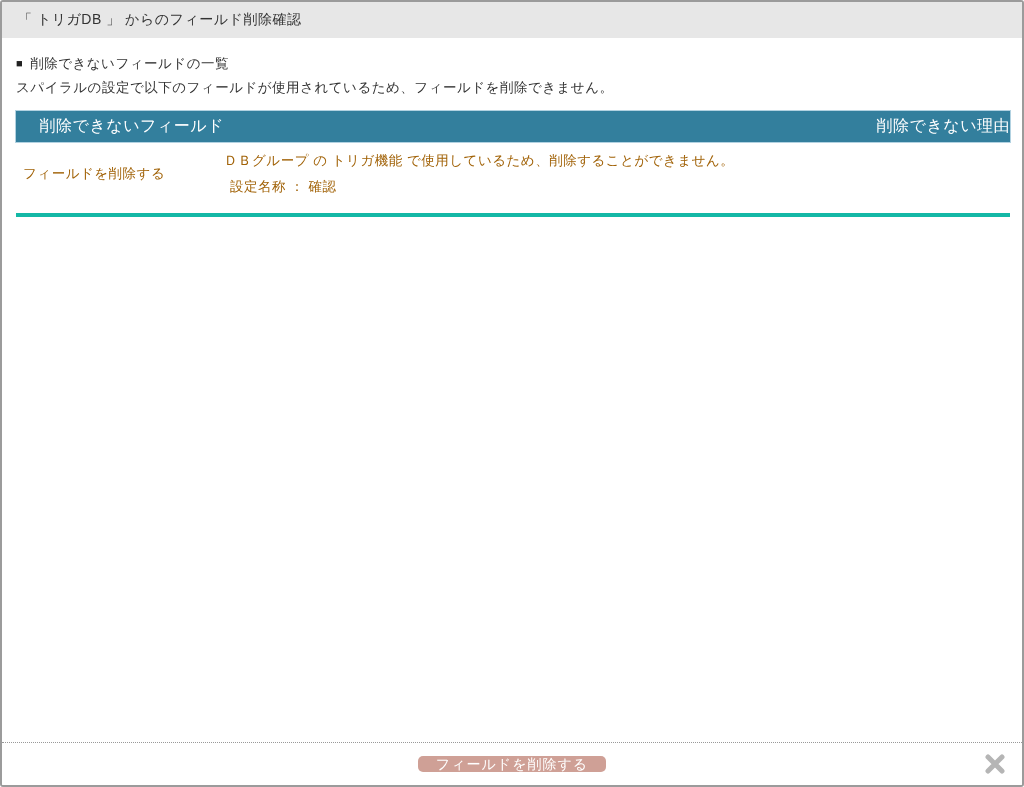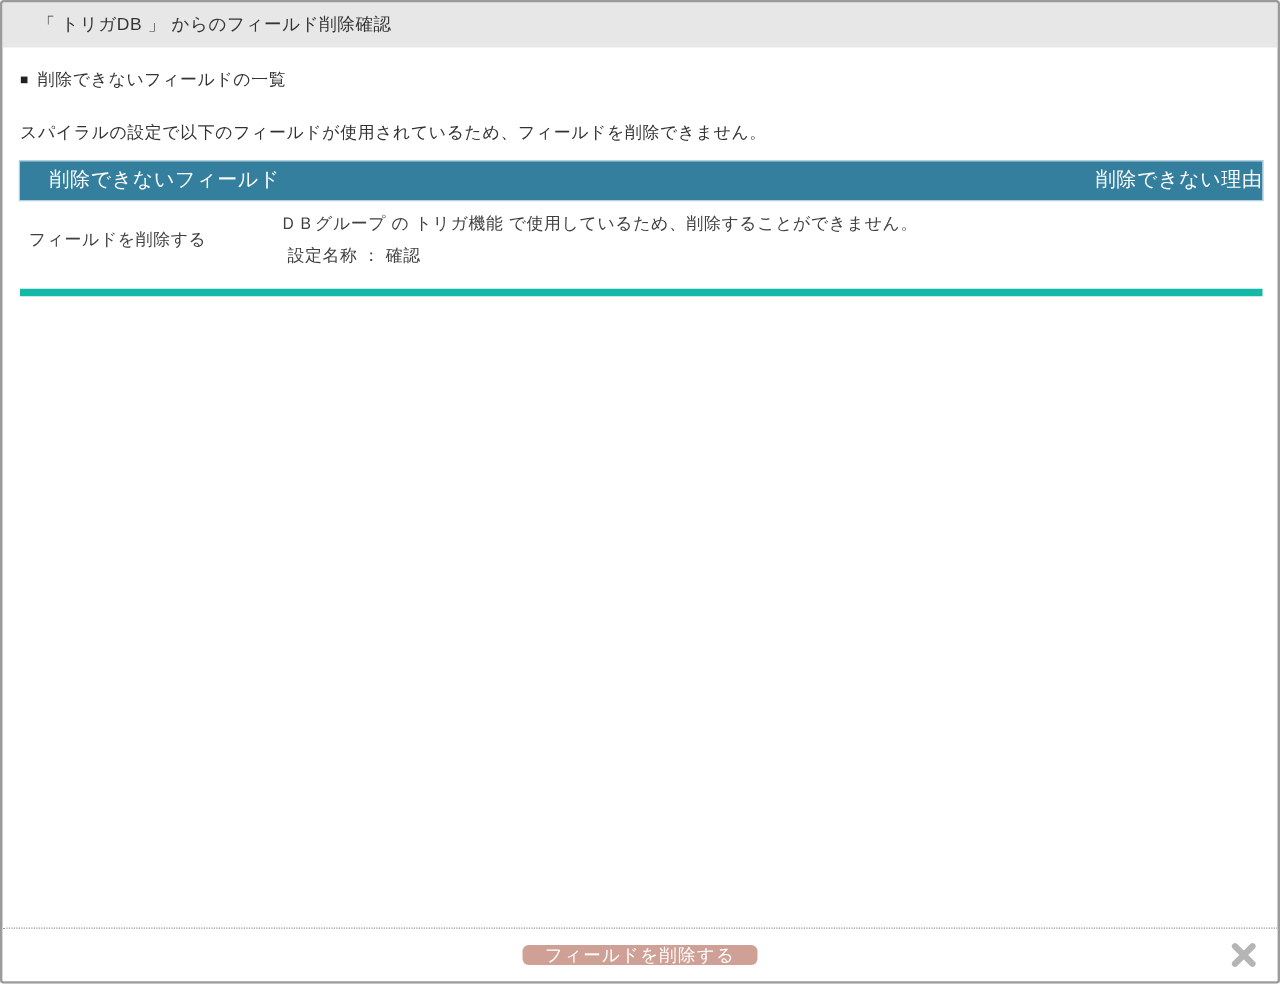--- a/index.html
+++ b/index.html
@@ -14,42 +14,42 @@
     border: 2px solid #9b9b9b;
     border-radius: 3px;
     background: #fff;
     overflow: hidden;
   }
   .titlebar {
     height: 36px;
     background: var(--titlebar-bg, #E7E7E7);
     display: flex;
     align-items: center;
-    padding-left: 28px;
+    padding-left: 16px;
     font-size: 14px;
     color: #333;
     letter-spacing: 0.5px;
   }
   .content {
     padding: 0 12px 0 14px;
   }
   .section-heading {
     margin-top: 17px;
     font-size: 13.5px;
     color: #333;
     letter-spacing: 0.5px;
   }
   .section-heading .bullet {
     font-size: 11px;
     color: #222;
     margin-right: 7px;
     vertical-align: 1px;
   }
   .description {
-    margin-top: 24px;
+    margin-top: 6px;
     font-size: 13.5px;
     color: #333;
     letter-spacing: 0.5px;
   }
   .fields-table {
     margin-top: 14px;
     width: 100%;
     border-collapse: collapse;
     table-layout: fixed;
   }
@@ -62,24 +62,24 @@
     font-weight: normal;
     text-align: right;
     font-size: 16px;
     height: 31px;
     padding: 0 0 0 7px;
     letter-spacing: 0.5px;
     margin-top: 44px;
   }
   .fields-table .col-field { width: 208px; }
   .fields-table td {
-    border-bottom: 6px solid #14b8a6;
+    border-bottom: 4px solid #14b8a6;
     vertical-align: middle;
     font-size: 13.5px;
-    color: #404040;
+    color: #a16207;
     padding: 9px 0 16px 7px;
     letter-spacing: 0.5px;
   }
   .cell-reason { padding-left: 0 !important; }
   .reason-line1 { line-height: 20px; }
   .reason-line2 { line-height: 20px; margin-top: 6px; margin-left: 6px; }
   .footer {
     position: absolute;
     left: 0; bottom: 0;
     width: 100%;

